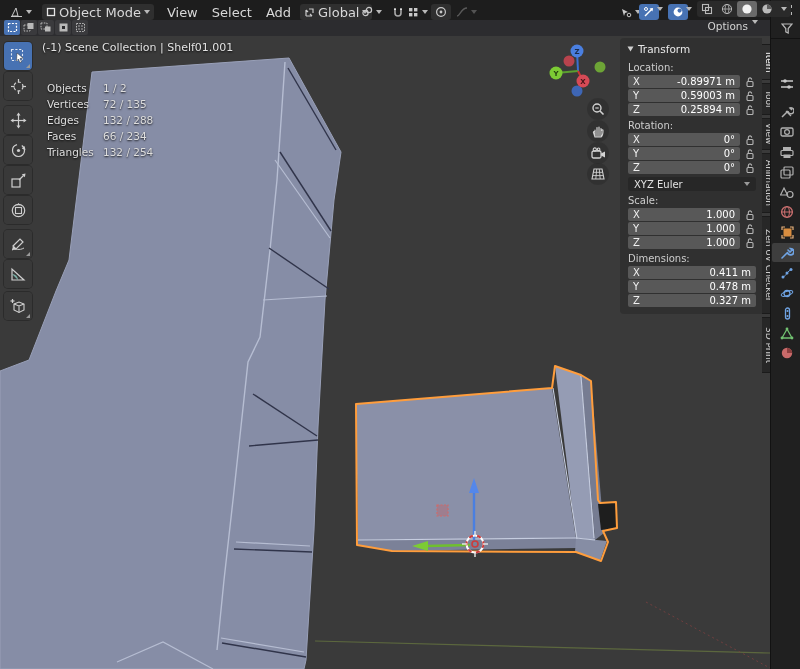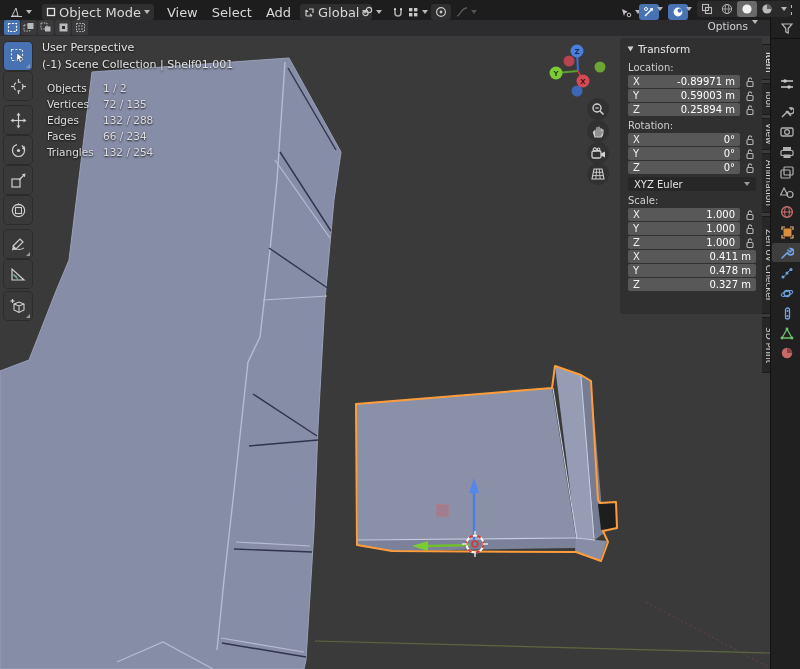--- a/index.html
+++ b/index.html
@@ -378,21 +378,20 @@
     <svg width="17" height="17" viewBox="0 0 17 17">
       <path d="M4,6 L9,4 L14,6 L14,12 L9,14.5 L4,12 Z" fill="none" stroke="#cfcfcf" stroke-width="1.1"></path>
       <path d="M4,6 L9,8 L14,6 M9,8 L9,14.5" fill="none" stroke="#cfcfcf" stroke-width="1.1"></path>
       <line x1="2.5" y1="1" x2="2.5" y2="5" stroke="#cfcfcf" stroke-width="1.2"></line>
       <line x1="0.5" y1="3" x2="4.5" y2="3" stroke="#cfcfcf" stroke-width="1.2"></line>
     </svg>
     <span class="subtri"></span>
   </div>
 
   <div class="abs" id="vp-info">
-    <div class="line1">User Perspective</div>
     <div class="line2">(-1) Scene Collection | Shelf01.001</div>
   </div>
   <div class="abs" id="vp-stats">
     <div class="srow">
         <span class="slabel">Objects</span>
         <span>1 / 2</span>
       </div>
     <div class="srow">
         <span class="slabel">Vertices</span>
         <span>72 / 135</span>
@@ -556,20 +555,21 @@
           <span class="val">1.000</span>
         </div>
       <span class="lockwrap">
           <svg width="8" height="10" viewBox="0 0 8 10">
             <rect x="1" y="4.5" width="6" height="5" rx="1" fill="none" stroke="#b5b5b5" stroke-width="1.1"></rect>
             <path d="M2.3,4.5 L2.3,2.8 A1.7,1.8 0 0 1 5.7,2.6" fill="none" stroke="#b5b5b5" stroke-width="1.1"></path>
           </svg>
         </span>
       </div>
 
+    <div class="seclabel">Dimensions:</div>
     <div class="frow">
         <div class="fbox wide">
           <span class="ax">X</span>
           <span class="val">0.411 m</span>
         </div>
       </div>
     <div class="frow">
         <div class="fbox wide">
           <span class="ax">Y</span>
           <span class="val">0.478 m</span>

